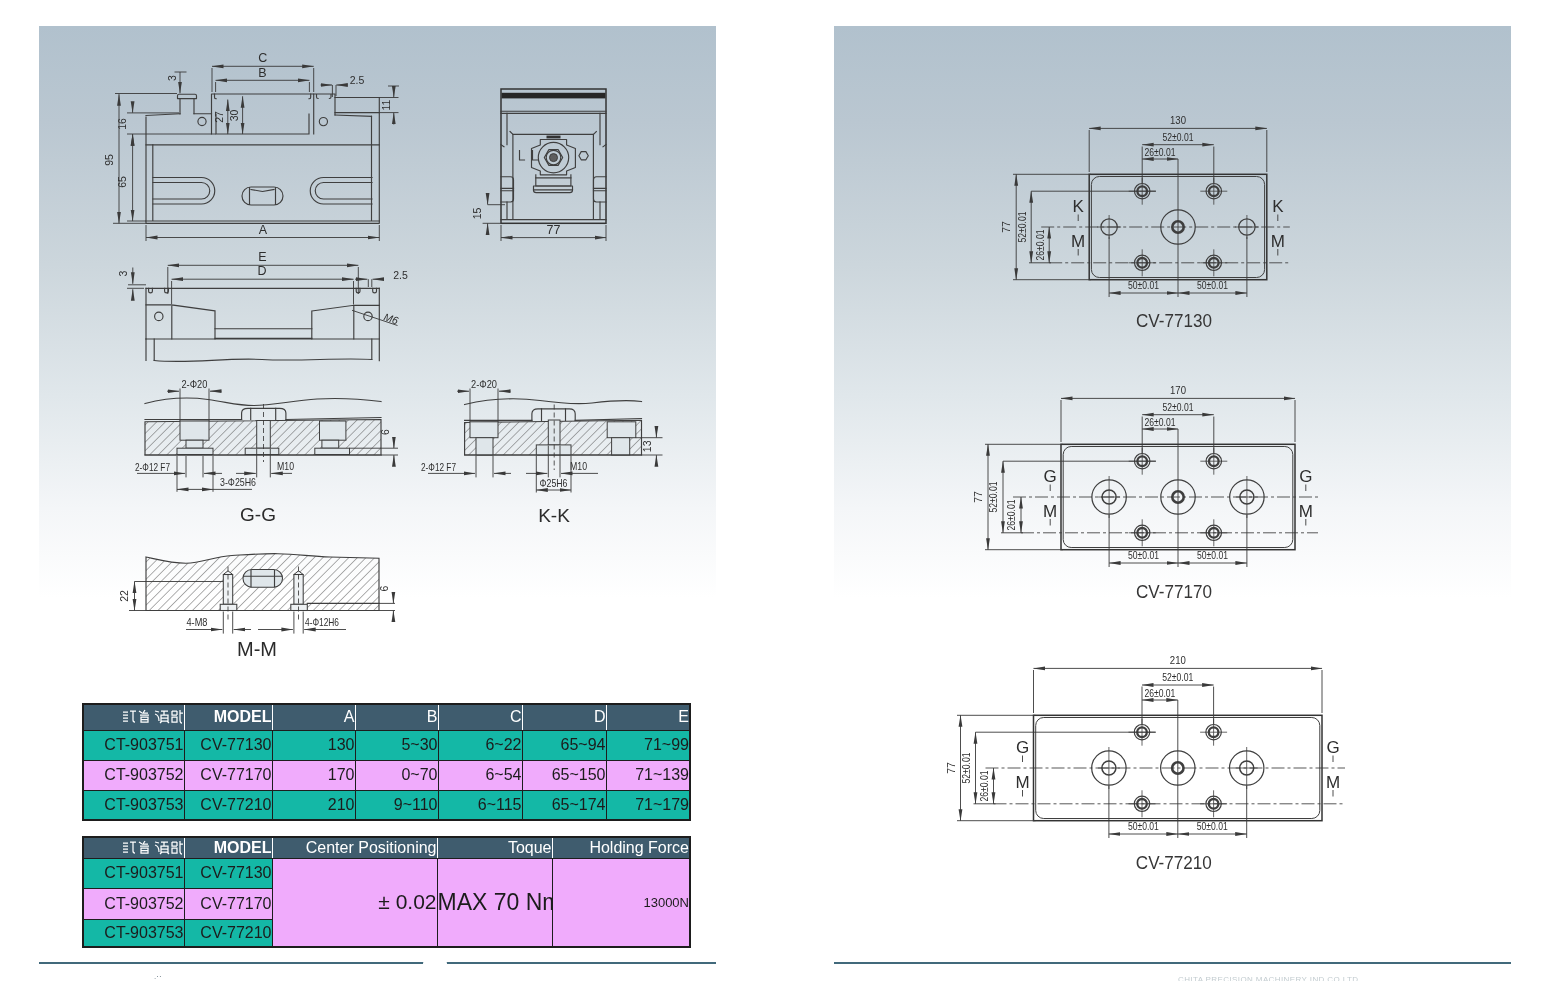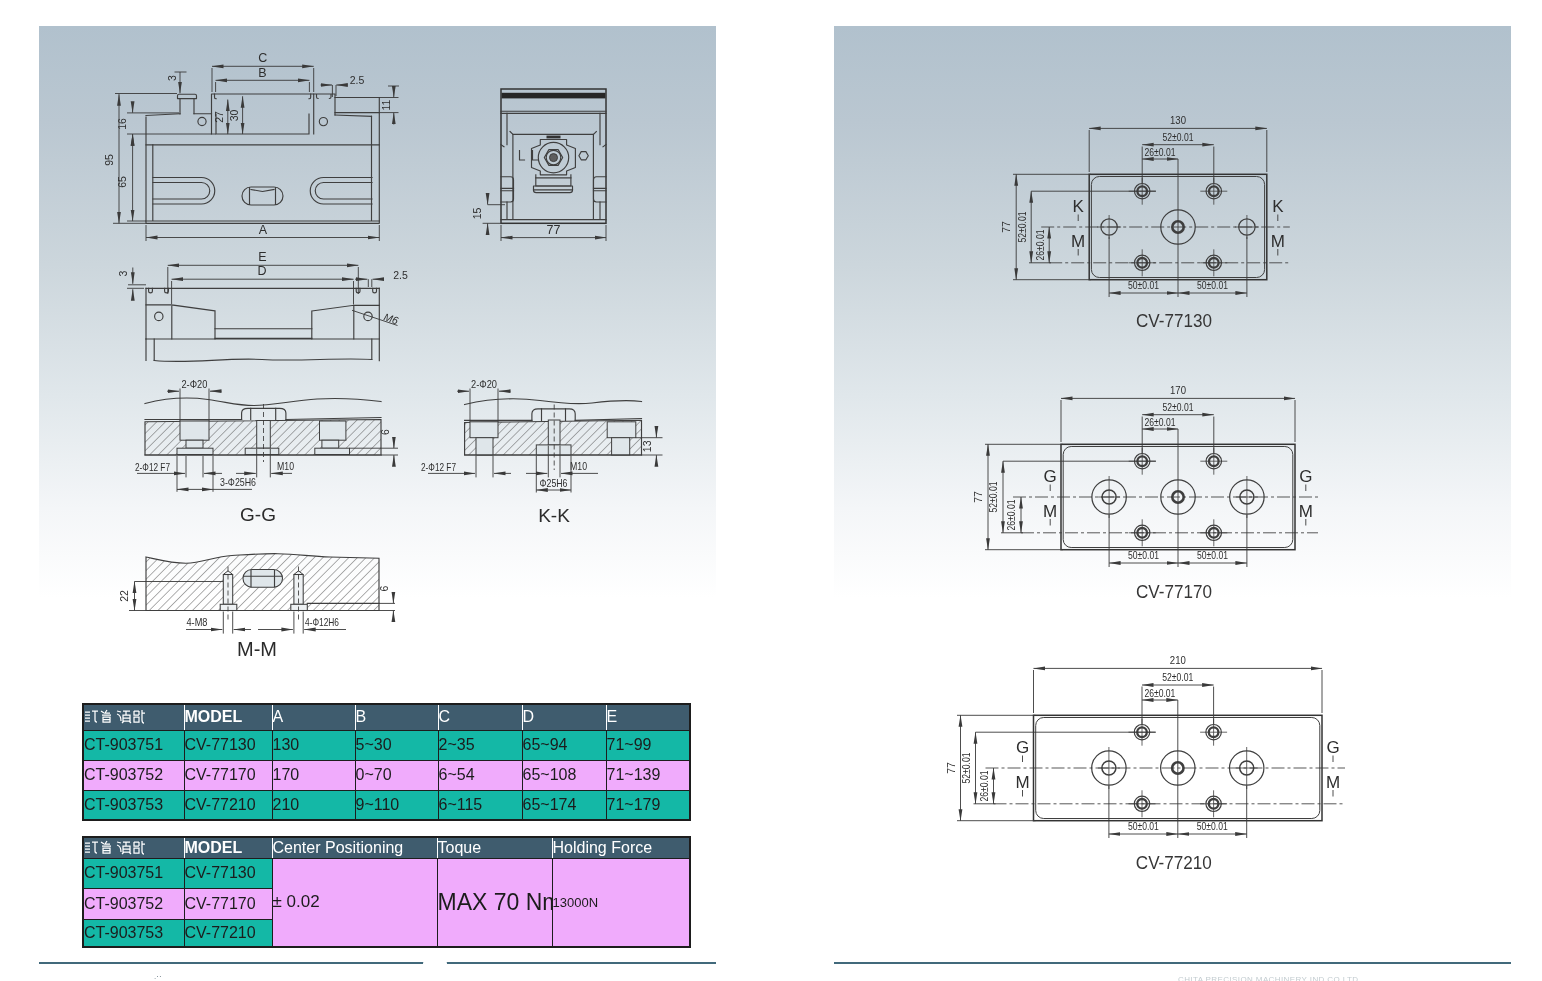--- a/index.html
+++ b/index.html
@@ -3,21 +3,21 @@
 html,body{margin:0;padding:0;width:1542px;height:981px;background:#ffffff;overflow:hidden;
 font-family:"Liberation Sans",sans-serif}
 .abs{position:absolute}
 #panelL,#panelR{position:absolute;top:26px;width:677px;height:596px;
 background:linear-gradient(180deg,#b1c1cd 0%,#bac7d1 16%,#ccd6dc 40%,#e0e7eb 62%,#f4f6f8 81%,#ffffff 96%)}
 #panelL{left:39px}
 #panelR{left:834px}
 #ovl{left:0;top:0}
 .ftr{position:absolute;top:962px;height:2px;background:#41697b}
 table{border-collapse:collapse;table-layout:fixed;font-size:16px;color:#1c1c1c}
-td,th{padding:0;text-align:left;vertical-align:middle;border:1px solid #1d1d1d;overflow:hidden;white-space:nowrap}
+td,th{padding:0;text-align:right;vertical-align:middle;border:1px solid #1d1d1d;overflow:hidden;white-space:nowrap}
 .hd{background:#3f5c6e;color:#fff;font-weight:normal;border-left:1px solid rgba(255,255,255,.8);border-right:1px solid rgba(255,255,255,.8);border-top:1px solid #1d1d1d;border-bottom:1px solid #1d1d1d}
 .g{background:#14b8a6}
 .w{background:#f0abfc}
 #t1{position:absolute;left:82px;top:703px;width:609px;height:118px;border:2px solid #1d1d1d}
 #t2{position:absolute;left:82px;top:836px;width:609px;height:112px;border:2px solid #1d1d1d}
 .cjk{display:inline-block;vertical-align:-2px}
 </style></head><body>
 <div id="panelL"></div>
 <div id="panelR"></div>
 
@@ -46,31 +46,31 @@
         <th class="hd">B</th>
         <th class="hd">C</th>
         <th class="hd">D</th>
         <th class="hd">E</th>
       </tr>
 <tr style="height:30px" class="g">
         <td>CT-903751</td>
         <td>CV-77130</td>
         <td>130</td>
         <td>5~30</td>
-        <td>2~35</td>
+        <td>6~22</td>
         <td>65~94</td>
         <td>71~99</td>
       </tr>
 <tr style="height:30px" class="w">
         <td>CT-903752</td>
         <td>CV-77170</td>
         <td>170</td>
         <td>0~70</td>
         <td>6~54</td>
-        <td>65~108</td>
+        <td>65~150</td>
         <td>71~139</td>
       </tr>
 <tr style="height:30px" class="g">
         <td>CT-903753</td>
         <td>CV-77210</td>
         <td>210</td>
         <td>9~110</td>
         <td>6~115</td>
         <td>65~174</td>
         <td>71~179</td>
@@ -97,21 +97,21 @@
 </g>
           </svg></th>
         <th class="hd" style="font-weight:bold">MODEL</th>
         <th class="hd">Center Positioning</th>
         <th class="hd">Toque</th>
         <th class="hd">Holding Force</th>
       </tr>
 <tr style="height:30px">
         <td class="g">CT-903751</td>
         <td class="g">CV-77130</td>
-        <td class="w" rowspan="3" style="font-size:17px">± 0.02</td>
+        <td class="w" rowspan="3" style="font-size:21px">± 0.02</td>
         <td class="w" rowspan="3" style="font-size:23px">MAX 70 Nm</td>
         <td class="w" rowspan="3" style="font-size:13px">13000N</td>
       </tr>
 <tr style="height:31px">
         <td class="w">CT-903752</td>
         <td class="w">CV-77170</td>
       </tr>
 <tr>
         <td class="g">CT-903753</td>
         <td class="g">CV-77210</td>

